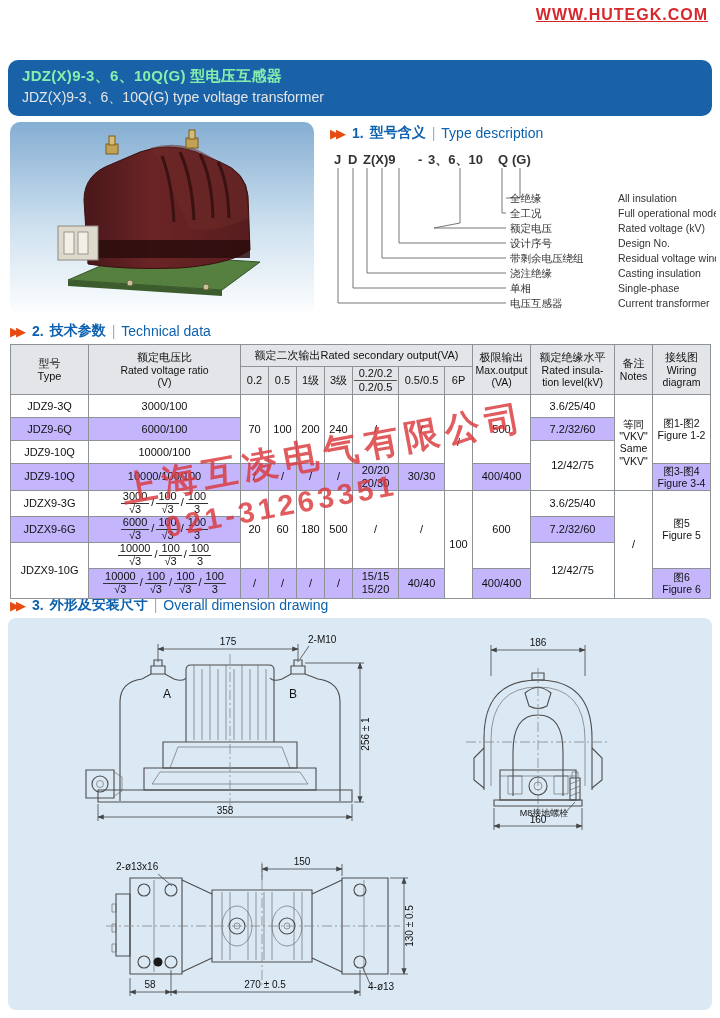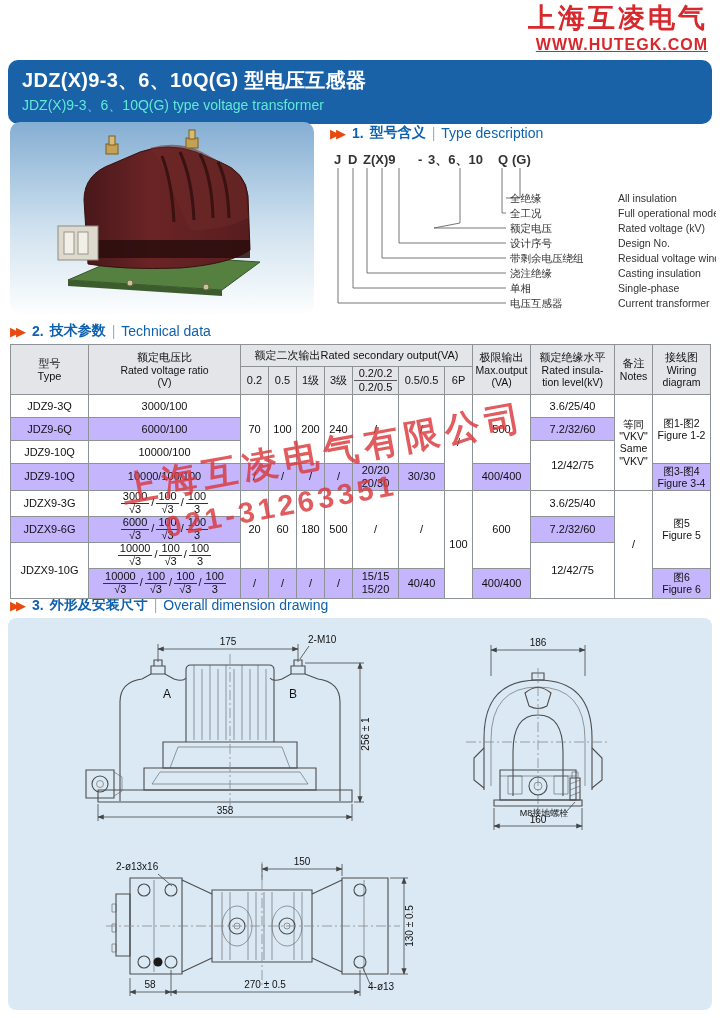--- a/index.html
+++ b/index.html
@@ -4,22 +4,22 @@
 <style>
   html,body{margin:0;padding:0;background:#fff;}
   body{width:720px;height:1018px;overflow:hidden;font-family:"Liberation Sans","DejaVu Sans",sans-serif;}
   #page{position:relative;width:720px;height:1018px;background:#fff;}
   
   .logo-wrap{position:absolute;top:4px;right:12px;text-align:right;}
   .logo-cn{font-size:27px;font-weight:bold;color:#d7282d;letter-spacing:3px;line-height:1.1;}
   .logo-site{font-size:16px;font-weight:bold;color:#d7282d;letter-spacing:1px;margin-top:2px;text-decoration:underline;}
   
   .titlebar{position:absolute;left:8px;top:60px;width:676px;background:#1a62a8;border-radius:10px;padding:7px 14px 9px 14px;}
-  .titlebar .t1{font-size:20px;font-weight:bold;color:#ffffff;letter-spacing:.3px;}
-  .titlebar .t2{font-size:14px;color:#5eead4;margin-top:3px;}
+  .titlebar .t1{font-size:15px;font-weight:bold;color:#86efac;letter-spacing:.3px;}
+  .titlebar .t2{font-size:14px;color:#e5e5e5;margin-top:3px;}
   
   .sec{display:flex;align-items:center;gap:6px;font-size:14px;white-space:nowrap;}
   .arrows{color:#e8490f;font-size:13px;letter-spacing:-4px;margin-right:4px;}
   .sec-no,.sec-zh{color:#0e61ae;font-weight:bold;}
   .sec-sep{color:#86b4de;}
   .sec-en{color:#0e61ae;}
   .sec1{position:absolute;left:330px;top:124px;}
   .sec2{position:absolute;left:10px;top:322px;}
   .sec3{position:absolute;left:10px;top:596px;}
   
@@ -57,21 +57,20 @@
   .dt{font-size:10px;fill:#111;}
   .dts{font-size:9px;fill:#111;}
   .ab{font-size:12px;fill:#111;}
 </style>
 </head>
 <body>
 
 <div id="page">
 
   <div class="logo-wrap">
-    <div class="logo-cn">上海互凌电气</div>
     <div class="logo-site">WWW.HUTEGK.COM</div>
   </div>
 
   <div class="titlebar">
     <div class="t1">JDZ(X)9-3、6、10Q(G) 型电压互感器</div>
     <div class="t2">JDZ(X)9-3、6、10Q(G)  type voltage transformer</div>
   </div>
 
   <div class="photo">
     <svg width="304" height="192" viewBox="0 0 304 192">

